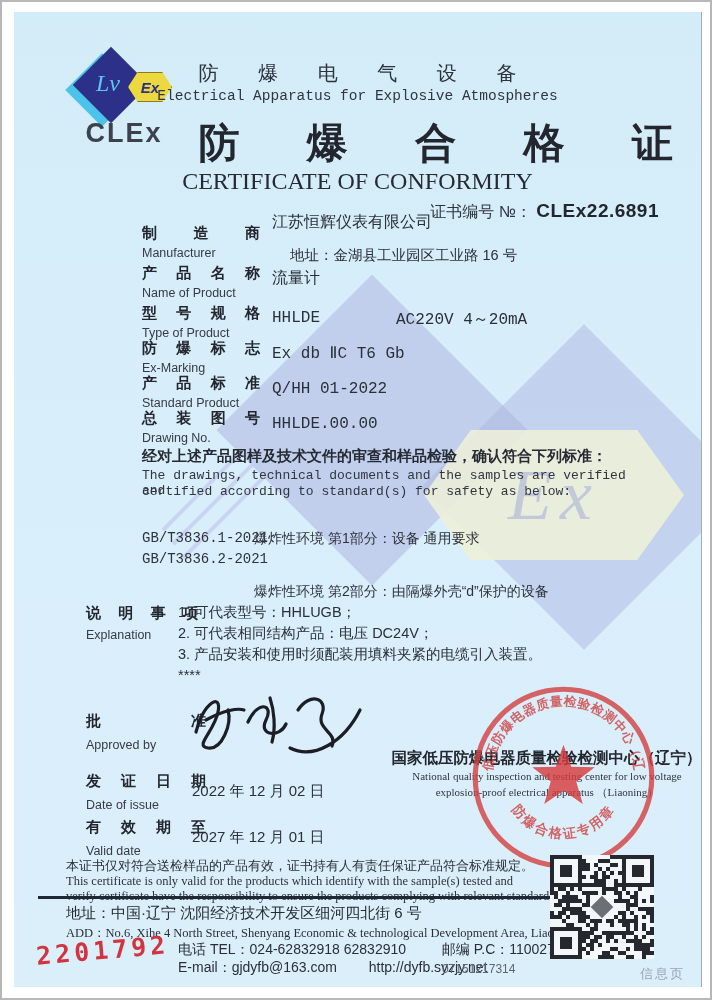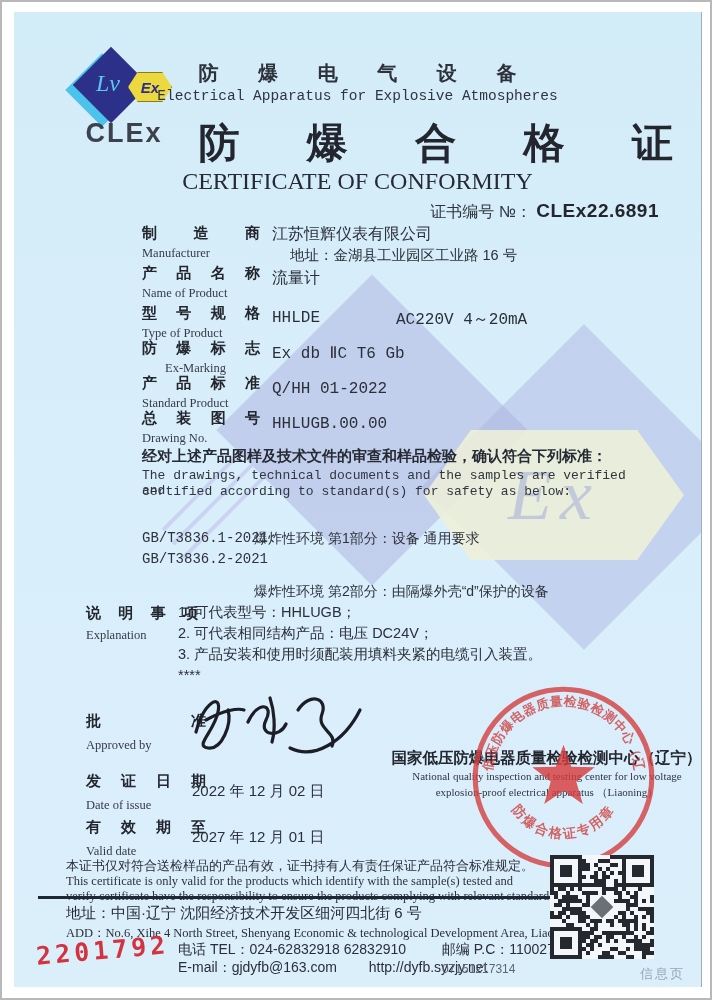--- a/index.html
+++ b/index.html
@@ -43,29 +43,29 @@
   .logo .lv { position:absolute; left:34px; top:18px; font-family:"Liberation Serif",serif; font-style:italic; font-size:24px; color:#59c8ec; }
   .logo .hex {
     position:absolute; left:66px; top:20px; width:44px; height:30px; background:#ecd93f;
     clip-path:polygon(0% 50%,22% 0%,78% 0%,100% 50%,78% 100%,22% 100%);
     display:flex; align-items:center; justify-content:center;
     border:1px solid #8a7a20;
   }
   .logo .hex span { font-size:15px; font-weight:bold; font-style:italic; color:#2d3089; }
   .logo .clex { position:absolute; left:2px; top:66px; width:120px; text-align:center; font-size:27px; font-weight:bold; letter-spacing:2px; color:#3c414c; }
   
-  .hdr-cn { position:absolute; left:0; top:48px; width:100%; text-align:center; font-size:20px; font-weight:bold; letter-spacing:17px; padding-left:17px; color:#2e323c; }
+  .hdr-cn { position:absolute; left:0; top:48px; width:100%; text-align:center; font-size:20px; font-weight:normal; letter-spacing:17px; padding-left:17px; color:#2e323c; }
   .hdr-en { position:absolute; left:0; top:76px; width:100%; text-align:center; font-family:"Liberation Mono","DejaVu Sans Mono",monospace; font-size:14.5px; color:#31353f; }
   .title-cn { position:absolute; left:0; top:104px; width:100%; text-align:right; font-size:41px; font-weight:bold; letter-spacing:28px; padding-left:28px; color:#23262e; }
   .title-en { position:absolute; left:0; top:156px; width:100%; text-align:center; font-family:"Liberation Serif","DejaVu Serif",serif; font-size:24px; color:#262a33; }
   .certno { position:absolute; top:188px; right:42px; font-size:16px; color:#30343e; }
   .certno b { font-size:19px; letter-spacing:.5px; color:#23262e; }
   
   .fl-cn { position:absolute; width:118px; font-size:15px; font-weight:bold; color:#23262e; text-align:justify; text-align-last:justify; }
-  .fl-en { position:absolute; font-family:Liberation Serif, serif; font-size:12.5px; color:#363a44; }
+  .fl-en { position:absolute; font-family:Liberation Sans, sans-serif; font-size:12.5px; color:#363a44; }
   .fv { position:absolute; font-size:16px; color:#2b2f39; }
   
   .stmt-cn { position:absolute; left:128px; top:435px; width:490px; font-size:15px; font-weight:bold; color:#262a33; }
   .stmt-en { position:absolute; left:128px; width:500px; font-family:"Liberation Mono","DejaVu Sans Mono",monospace; font-size:13px; color:#31353f; }
   .std-code { position:absolute; left:128px; font-family:"Liberation Mono","DejaVu Sans Mono",monospace; font-size:14px; color:#2e323c; }
   .std-desc { position:absolute; left:240px; font-size:14px; color:#2e323c; }
   
   .exp-items { position:absolute; left:164px; top:590px; font-size:14.5px; line-height:21px; color:#2b2f39; }
   
   .sig-wrap { position:absolute; left:168px; top:668px; width:190px; height:95px; }
@@ -114,43 +114,43 @@
   <div class="hdr-en">Electrical Apparatus for Explosive Atmospheres</div>
   <div class="title-cn">防 爆 合 格 证</div>
   <div class="title-en">CERTIFICATE OF CONFORMITY</div>
   <div class="certno">
     <span>证书编号 №：</span>
     <b>CLEx22.6891</b>
   </div>
 
   <div class="fl-cn" style="left:128px;top:212px;">制 造 商</div>
   <div class="fl-en" style="left:128px;top:234px;">Manufacturer</div>
-  <div class="fv" style="left:258px;top:212px;">江苏恒辉仪表有限公司</div>
+  <div class="fv" style="left:258px;top:200px;">江苏恒辉仪表有限公司</div>
   <div class="fv" style="left:276px;top:234px;font-size:14.5px;">地址：金湖县工业园区工业路 16 号</div>
 
   <div class="fl-cn" style="left:128px;top:252px;">产 品 名 称</div>
   <div class="fl-en" style="left:128px;top:274px;">Name of Product</div>
   <div class="fv" style="left:258px;top:256px;">流量计</div>
 
   <div class="fl-cn" style="left:128px;top:292px;">型 号 规 格</div>
   <div class="fl-en" style="left:128px;top:314px;">Type of Product</div>
   <div class="fv" style="left:258px;top:297px;font-family:'Liberation Mono','DejaVu Sans Mono',monospace;">HHLDE</div>
   <div class="fv" style="left:382px;top:297px;font-family:'Liberation Mono','DejaVu Sans Mono',monospace;">AC220V 4～20mA</div>
 
   <div class="fl-cn" style="left:128px;top:327px;">防 爆 标 志</div>
-  <div class="fl-en" style="left:128px;top:349px;margin-left:23px;">Ex-Marking</div>
+  <div class="fl-en" style="left:128px;top:349px;">Ex-Marking</div>
   <div class="fv" style="left:258px;top:331px;font-family:'Liberation Mono','DejaVu Sans Mono',monospace;">Ex db ⅡC T6 Gb</div>
 
   <div class="fl-cn" style="left:128px;top:362px;">产 品 标 准</div>
   <div class="fl-en" style="left:128px;top:384px;">Standard Product</div>
   <div class="fv" style="left:258px;top:368px;font-family:'Liberation Mono','DejaVu Sans Mono',monospace;">Q/HH 01-2022</div>
 
   <div class="fl-cn" style="left:128px;top:397px;">总 装 图 号</div>
   <div class="fl-en" style="left:128px;top:419px;">Drawing No.</div>
-  <div class="fv" style="left:258px;top:403px;font-family:'Liberation Mono','DejaVu Sans Mono',monospace;">HHLUGB.00.00</div>
+  <div class="fv" style="left:258px;top:403px;font-family:'Liberation Mono','DejaVu Sans Mono',monospace;">HHLDE.00.00</div>
 
   <div class="stmt-cn">经对上述产品图样及技术文件的审查和样品检验，确认符合下列标准：</div>
   <div class="stmt-en" style="top:456px;">The drawings, technical documents and the samples are verified and</div>
   <div class="stmt-en" style="top:472px;">certified according to standard(s) for safety as below:</div>
 
   <div class="std-code" style="top:518px;">GB/T3836.1-2021</div>
   <div class="std-desc" style="top:518px;">爆炸性环境 第1部分：设备 通用要求</div>
   <div class="std-code" style="top:539px;">GB/T3836.2-2021</div>
   <div class="std-desc" style="top:539px;margin-top:32px;">爆炸性环境 第2部分：由隔爆外壳“d”保护的设备</div>
 

